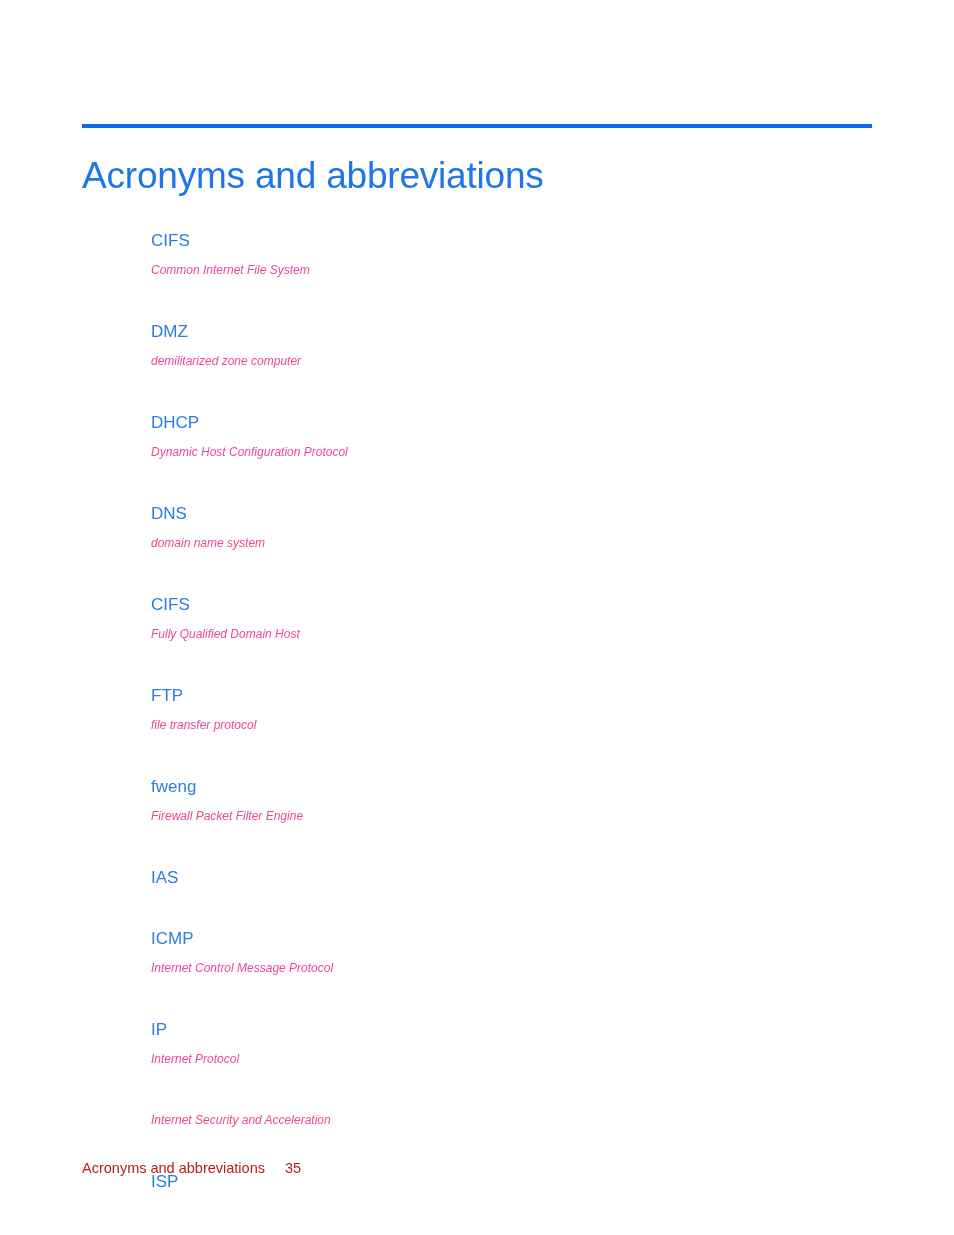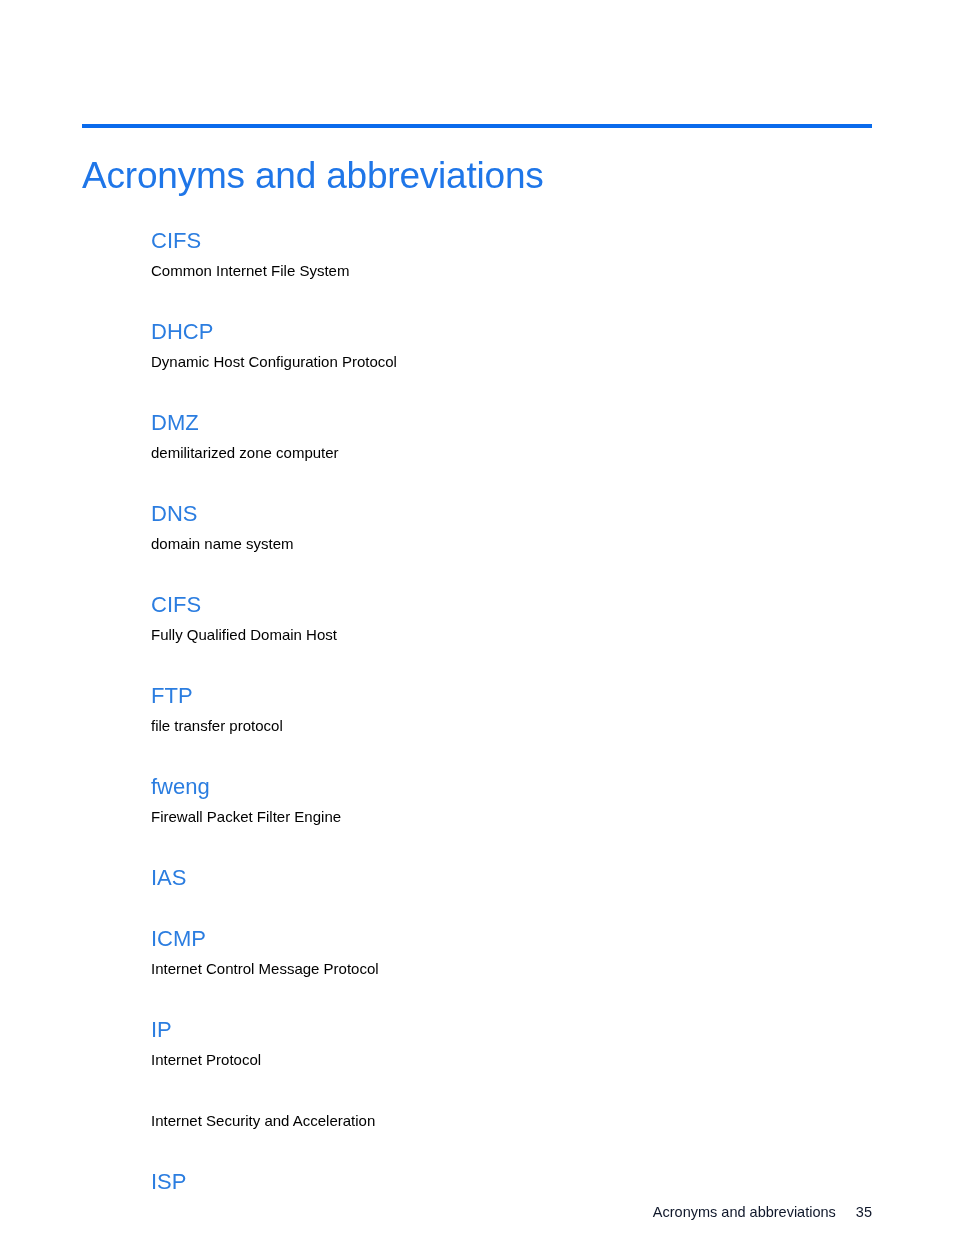--- a/index.html
+++ b/index.html
@@ -55,44 +55,45 @@
   }
 
   .glossary-entry {
     margin-bottom: 40px;
   }
   .glossary-entry:last-child {
     margin-bottom: 0;
   }
 
   .term {
-    font-size: 22px;
+    font-size: 17px;
     line-height: 21px;
     color: #2b7de0;
     font-weight: 400;
     margin-bottom: 9px;
   }
 
   .definition {
-    font-size: 15px;
+    font-size: 12px;
     line-height: 21px;
-    color: #000000;
+    color: #ec4899;
     font-weight: 400;
+    font-style: italic;
   }
 
   
   .page-footer {
     position: absolute;
     left: 82px;
-    top: 1202px;
+    top: 1158px;
     width: 790px;
-    text-align: right;
+    text-align: left;
     font-size: 14.5px;
     line-height: 20px;
-    color: #0f172a;
+    color: #b91c1c;
     white-space: nowrap;
   }
 
   .footer-label {
     display: inline;
   }
 
   .footer-pagenum {
     display: inline;
     margin-left: 16px;
@@ -107,26 +108,26 @@
     <div class="heading-rule"></div>
     <h1 class="page-title">Acronyms and abbreviations</h1>
   </div>
 
   <div class="glossary">
       <div class="glossary-entry">
         <div class="term">CIFS</div>
         <div class="definition">Common Internet File System</div>
       </div>
       <div class="glossary-entry">
+        <div class="term">DMZ</div>
+        <div class="definition">demilitarized zone computer</div>
+      </div>
+      <div class="glossary-entry">
         <div class="term">DHCP</div>
         <div class="definition">Dynamic Host Configuration Protocol</div>
-      </div>
-      <div class="glossary-entry">
-        <div class="term">DMZ</div>
-        <div class="definition">demilitarized zone computer</div>
       </div>
       <div class="glossary-entry">
         <div class="term">DNS</div>
         <div class="definition">domain name system</div>
       </div>
       <div class="glossary-entry">
         <div class="term">CIFS</div>
         <div class="definition">Fully Qualified Domain Host</div>
       </div>
       <div class="glossary-entry">

